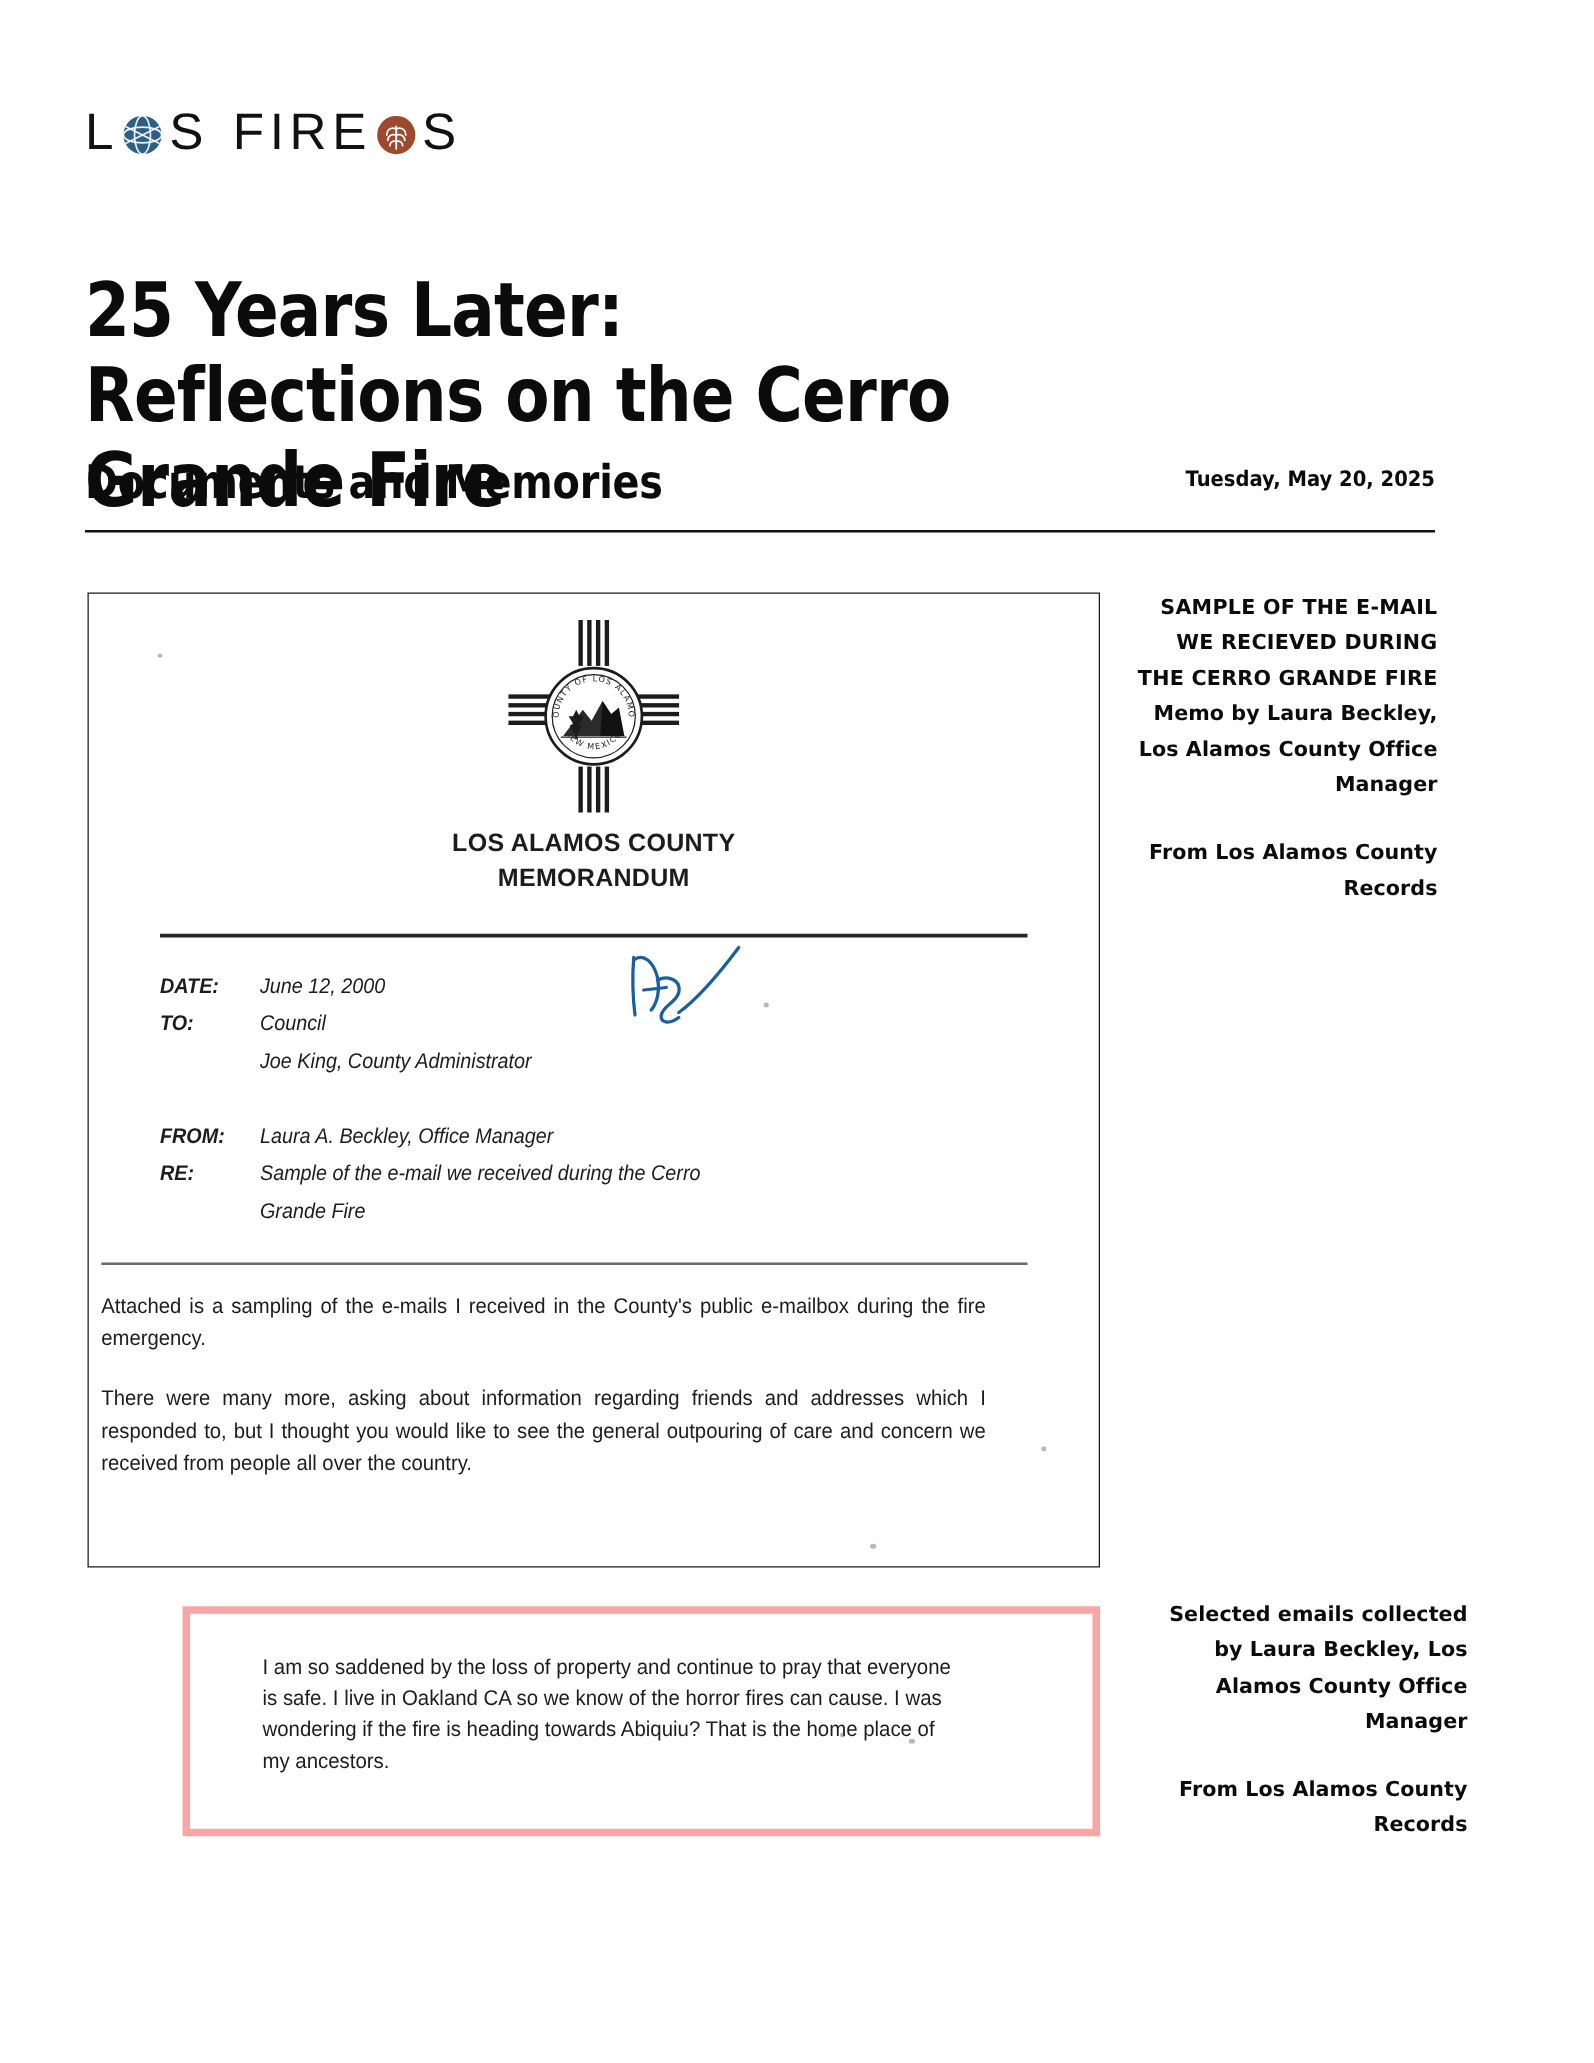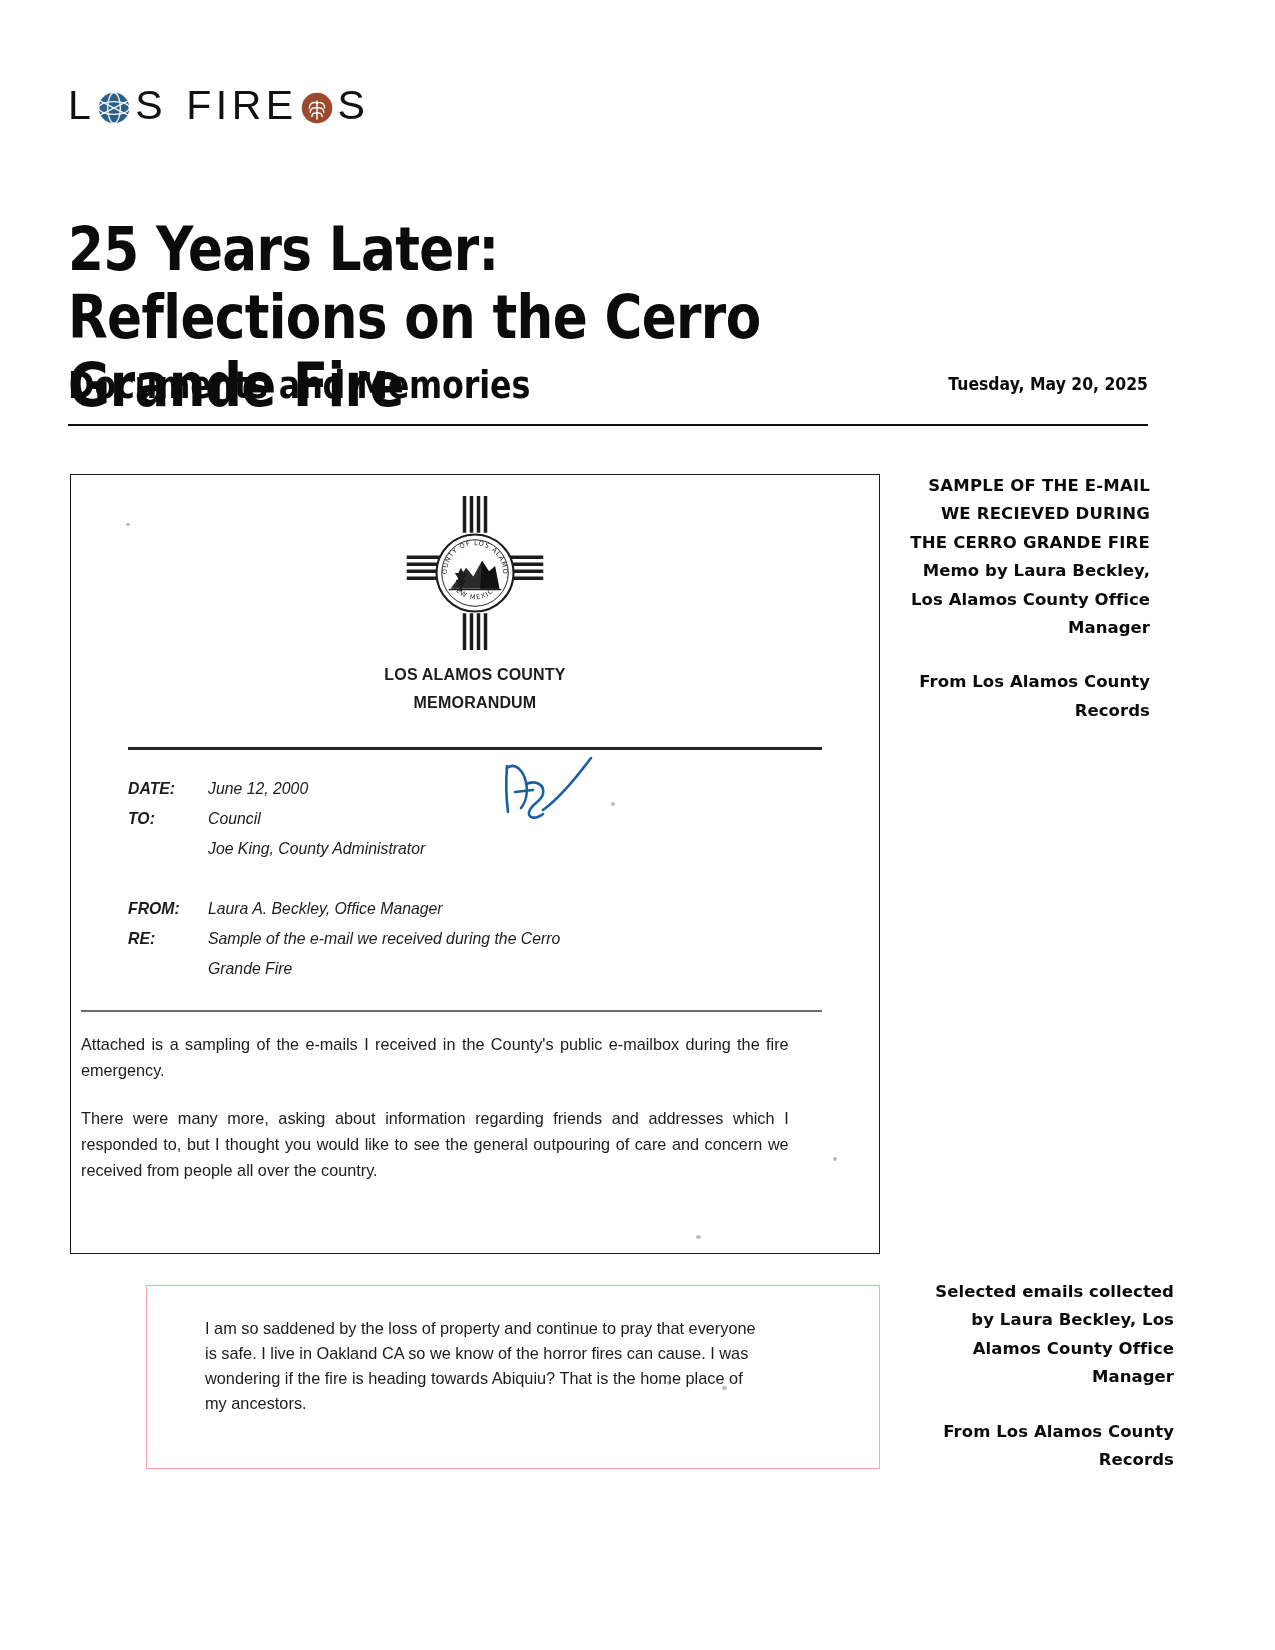--- a/index.html
+++ b/index.html
@@ -130,21 +130,21 @@
     left: 905px;
     top: 472px;
     width: 245px;
   }
   .scan-email {
     position: absolute;
     left: 146px;
     top: 1285px;
     width: 734px;
     height: 184px;
-    border: 1px solid #fca5a5;
+    border: 6px solid #fca5a5;
     background: #fff;
     box-sizing: border-box;
     overflow: hidden;
   }
   .caption-col-2 {
     position: absolute;
     left: 926px;
     top: 1278px;
     width: 248px;
   }
@@ -167,21 +167,21 @@
   .seal-wrap {
     margin: 18px auto 0;
     width: 140px;
     height: 160px;
     position: relative;
   }
   .memo-title {
     text-align: center;
     font-family: "Liberation Sans", sans-serif;
     font-weight: bold;
-    font-size: 16px;
+    font-size: 20px;
     line-height: 28px;
     letter-spacing: 0.012em;
     color: #1c1c1c;
     margin-top: 8px;
   }
   .memo-rule-thick {
     margin: 30px 57px 0 57px;
     height: 3px;
     background: #262626;
   }

